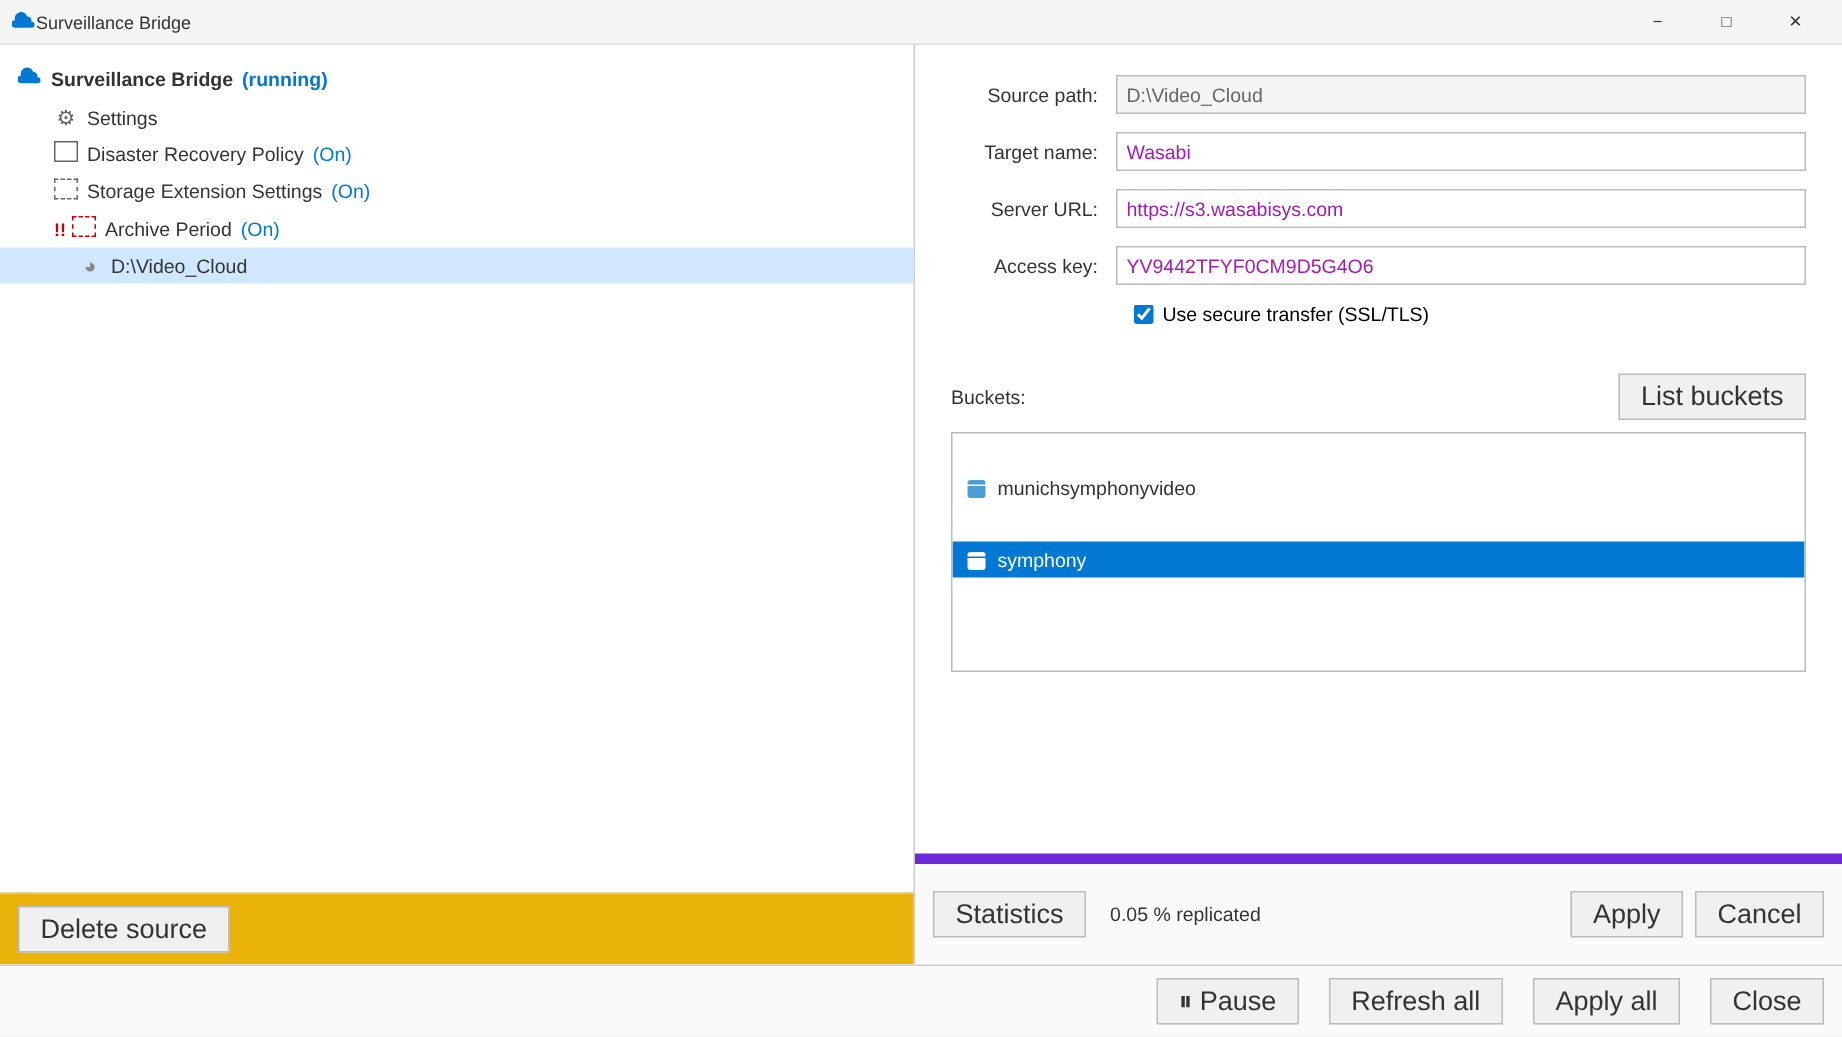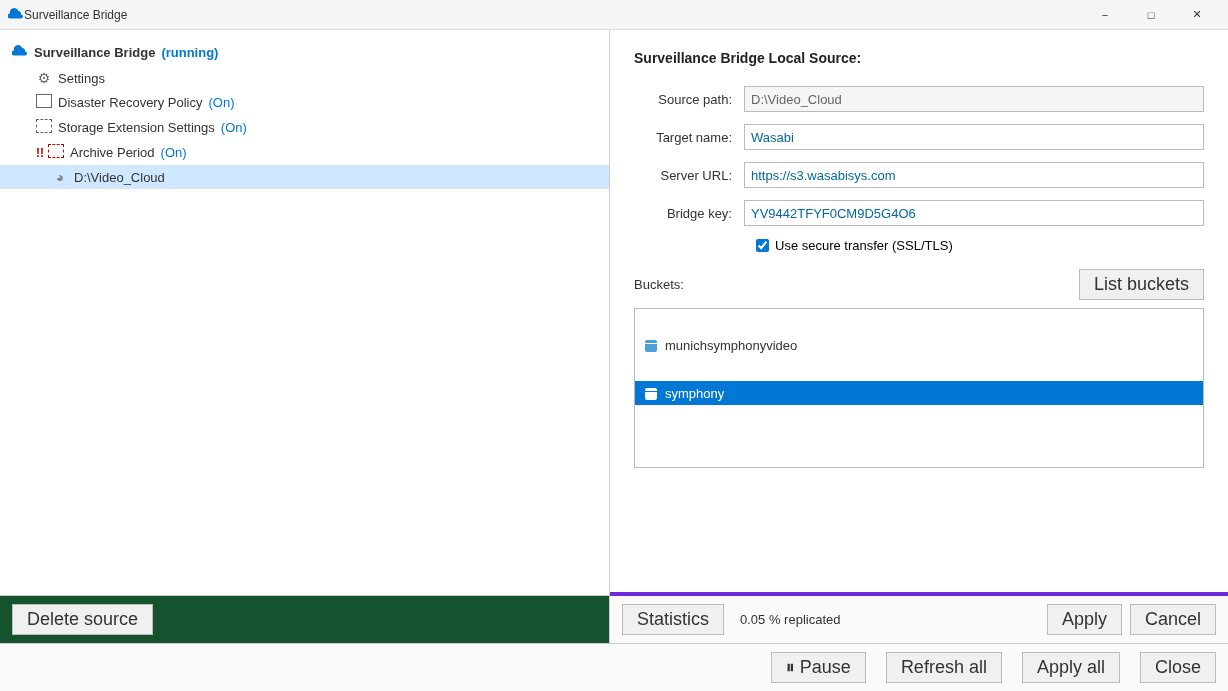--- a/index.html
+++ b/index.html
@@ -139,21 +139,21 @@
       font-size: 14px;
     }
 
     
     .bottom-bar {
       border-top: 1px solid #ccc;
       padding: 8px 12px;
       display: flex;
       align-items: center;
       gap: 8px;
-      background: #14532d;
+      background: #eab308;
     }
 
     
     .right-panel {
       flex: 1;
       display: flex;
       flex-direction: column;
       background: #fff;
       padding: 0;
     }
@@ -180,33 +180,33 @@
       text-align: right;
       padding-right: 12px;
       flex-shrink: 0;
     }
     .form-input {
       flex: 1;
       height: 26px;
       border: 1px solid #bbb;
       padding: 2px 6px;
       font-size: 13px;
-      color: #0369a1;
+      color: #a21caf;
       background: #fff;
       outline: none;
     }
     .form-input:read-only {
       background: #f5f5f5;
       color: #666;
     }
 
     .checkbox-row {
       display: flex;
       align-items: center;
-      margin-bottom: 16px;
+      margin-bottom: 32px;
       padding-left: 122px;
       gap: 6px;
     }
     .checkbox-row input[type=checkbox] {
       accent-color: #0078d4;
       width: 13px;
       height: 13px;
     }
 
     .buckets-section {
@@ -255,22 +255,22 @@
       width: 16px;
       height: 16px;
       display: inline-flex;
       align-items: center;
       justify-content: center;
       font-size: 13px;
     }
 
     
     .right-bottom-bar {
-      border-top: 4px solid #6d28d9;
-      padding: 8px 12px;
+      border-top: 7px solid #6d28d9;
+      padding: 18px 12px;
       display: flex;
       align-items: center;
       gap: 8px;
       background: #fafafa;
     }
     .replicated-text {
       font-size: 13px;
       color: #333;
       margin-left: 8px;
     }
@@ -364,39 +364,38 @@
     </div>
 
     <div class="bottom-bar">
       <button class="btn">Delete source</button>
     </div>
   </div>
 
   <div class="right-panel">
     <div class="right-content">
 
-      <div class="panel-title">Surveillance Bridge Local Source:</div>
 
       <div class="form-row">
         <label class="form-label">Source path:</label>
         <input class="form-input" type="text" readonly="" value="D:\Video_Cloud" style="">
       </div>
 
       <div class="form-row">
         <label class="form-label">Target name:</label>
         <input class="form-input" type="text" value="Wasabi" style="">
       </div>
 
       <div class="form-row">
         <label class="form-label">Server URL:</label>
         <input class="form-input" type="text" value="https://s3.wasabisys.com" style="">
       </div>
 
       <div class="form-row">
-        <label class="form-label">Bridge key:</label>
+        <label class="form-label">Access key:</label>
         <input class="form-input" type="text" value="YV9442TFYF0CM9D5G4O6" style="">
       </div>
 
 
       <div class="checkbox-row">
         <input type="checkbox" checked="" style="">
         <label>Use secure transfer (SSL/TLS)</label>
       </div>
 
       <div class="buckets-section">

